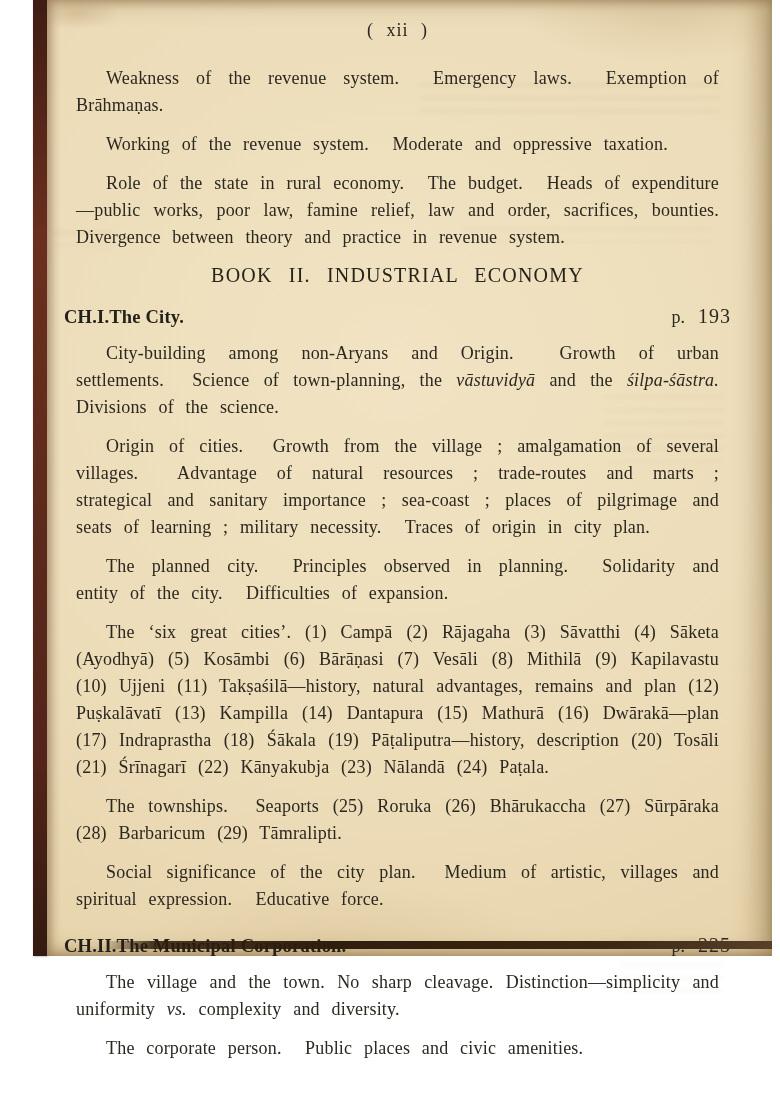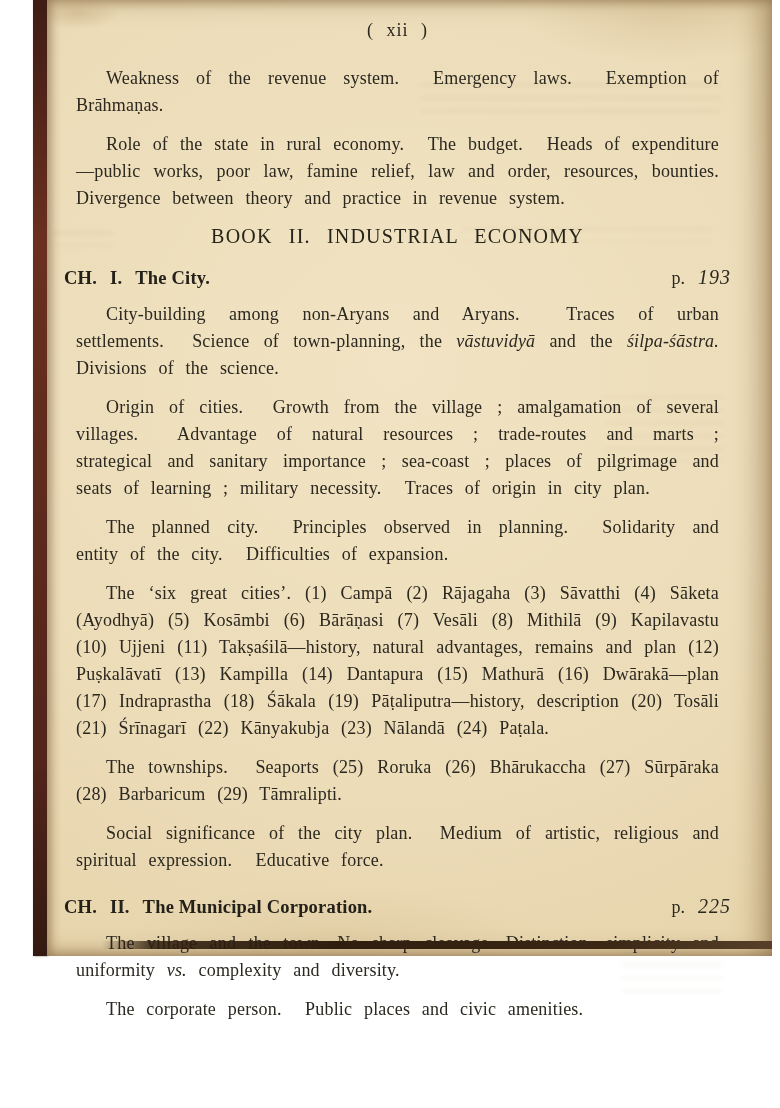--- a/index.html
+++ b/index.html
@@ -41,24 +41,24 @@
     word-spacing: 7px; letter-spacing: 0.2px;
   }
 
   .bookhead {
     margin: 13px 0 18px; text-align: center; font-weight: normal;
     font-size: 20px; letter-spacing: 1.2px; word-spacing: 10px; color: #262319;
   }
 
   .chrow { display: flex; justify-content: space-between; align-items: baseline; margin: 7px 0 9px; }
   .chrow.second { margin-top: 21px; }
-  .chlabel { display: flex; gap: 13px; font-weight: bold; font-size: 18.5px; letter-spacing: .2px; color: #24211a; }
+  .chlabel { display: flex; font-weight: bold; font-size: 18.5px; letter-spacing: .2px; color: #24211a; }
   .pref { display: flex; align-items: baseline; gap: 13px; }
   .p-abbr { font-size: 18px; }
-  .p-num  { font-size: 20px; letter-spacing: 1px; font-style: italic; }
+  .p-num  { font-size: 20px; letter-spacing: 1px; }
 
   .it { font-style: italic; }
   .ul { text-decoration: underline; text-underline-offset: 3px; }
 
   
   .ghost {
     position: absolute; pointer-events: none;
     background: repeating-linear-gradient(180deg,
       rgba(120,100,70,.45) 0 2.5px, rgba(120,100,70,0) 2.5px 13px);
     filter: blur(2px); opacity: .22;
@@ -98,43 +98,44 @@
     <div class="ghost g2"></div>
     <div class="ghost g3"></div>
     <div class="ghost g4"></div>
     <div class="ghost g5"></div>
 
     <div class="content">
 
       <div class="folio">(  xii  )</div>
 
       <p class="para">Weakness of the revenue system.  Emergency laws.  Exemption of Brāhmaṇas.</p>
-      <p class="para">Role of the state in rural economy.  The budget.  Heads of expenditure—public works, poor law, famine relief, law and order, resources, bounties.  Divergence between theory and practice in revenue system.</p>
+      <p class="para">Working of the revenue system.  Moderate and oppressive taxation.</p>
+      <p class="para">Role of the state in rural economy.  The budget.  Heads of expenditure—public works, poor law, famine relief, law and order, sacrifices, bounties.  Divergence between theory and practice in revenue system.</p>
 
       <h2 class="bookhead">BOOK II.  INDUSTRIAL ECONOMY</h2>
 
       <div class="chrow">
         <div class="chlabel">
           <span>CH.</span>
           <span>I.</span>
           <span>The City.</span>
         </div>
         <div class="pref">
           <span class="p-abbr">p.</span>
           <span class="p-num">193</span>
         </div>
       </div>
 
-      <p class="para"><span>City-building among non-Aryans and Aryans.  Traces of urban settlements.  Science of town-planning, the </span><span class="it">vāstuvidyā</span><span> and the </span><span class="it">śilpa-śāstra.</span><span>  Divisions of the science.</span></p>
+      <p class="para"><span>City-building among non-Aryans and Origin.  Growth of urban settlements.  Science of town-planning, the </span><span class="it">vāstuvidyā</span><span> and the </span><span class="it">śilpa-śāstra.</span><span>  Divisions of the science.</span></p>
 
       <p class="para">Origin of cities.  Growth from the village ; amalgamation of several villages.  Advantage of natural resources ; trade-routes and marts ; strategical and sanitary importance ; sea-coast ; places of pilgrimage and seats of learning ; military necessity.  Traces of origin in city plan.</p>
       <p class="para">The planned city.  Principles observed in planning.  Solidarity and entity of the city.  Difficulties of expansion.</p>
       <p class="para">The ‘six great cities’. (1) Campā (2) Rājagaha (3) Sāvatthi (4) Sāketa (Ayodhyā) (5) Kosāmbi (6) Bārāṇasi (7) Vesāli (8) Mithilā (9) Kapilavastu (10) Ujjeni (11) Takṣaśilā—history, natural advantages, remains and plan (12) Puṣkalāvatī (13) Kampilla (14) Dantapura (15) Mathurā (16) Dwārakā—plan (17) Indraprastha (18) Śākala (19) Pāṭaliputra—history, description (20) Tosāli (21) Śrīnagarī (22) Kānyakubja (23) Nālandā (24) Paṭala.</p>
       <p class="para">The townships.  Seaports (25) Roruka (26) Bhārukaccha (27) Sūrpāraka (28) Barbaricum (29) Tāmralipti.</p>
-      <p class="para">Social significance of the city plan.  Medium of artistic, religious and spiritual expression.  Educative force.</p>
+      <p class="para">Social significance of the city plan.  Medium of artistic, villages and spiritual expression.  Educative force.</p>
 
       <div class="chrow second">
         <div class="chlabel">
           <span>CH.</span>
           <span>II.</span>
           <span>The Municipal Corporation.</span>
         </div>
         <div class="pref">
           <span class="p-abbr">p.</span>
           <span class="p-num">225</span>

